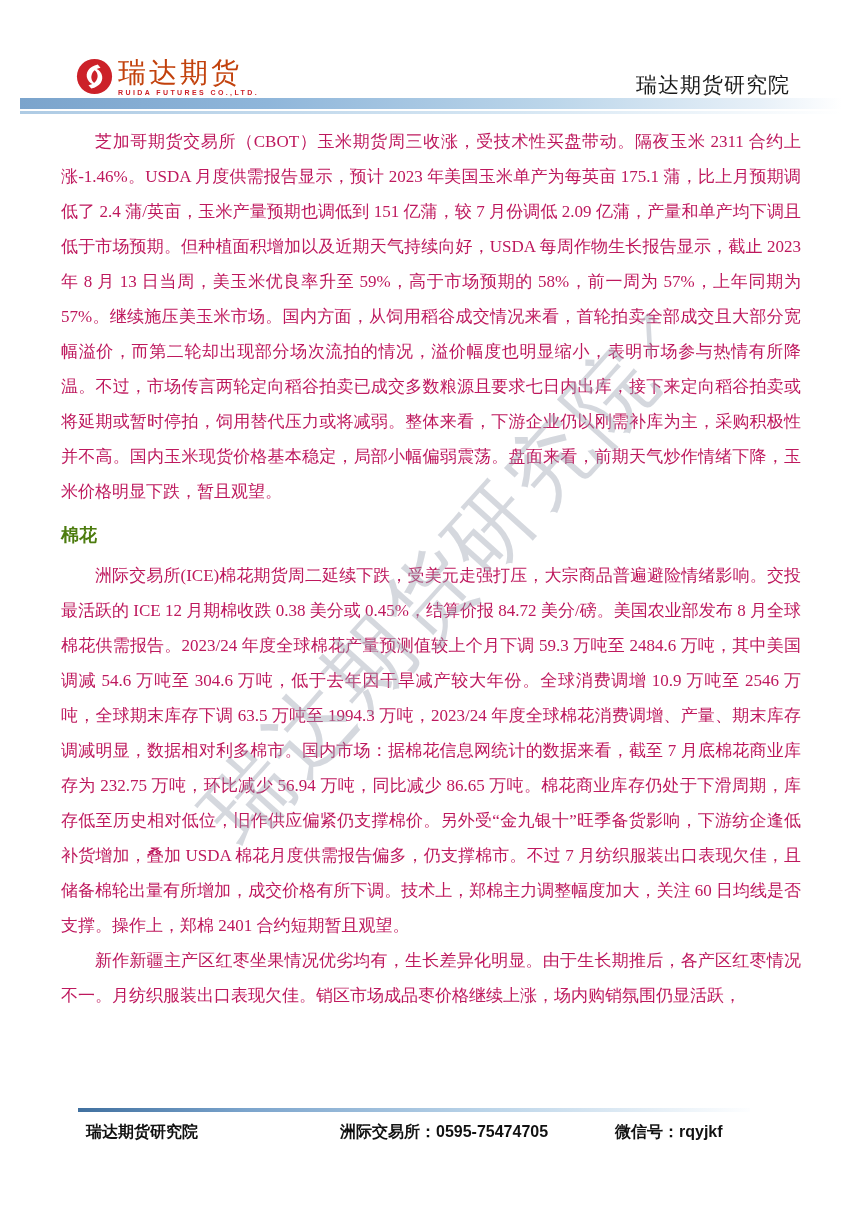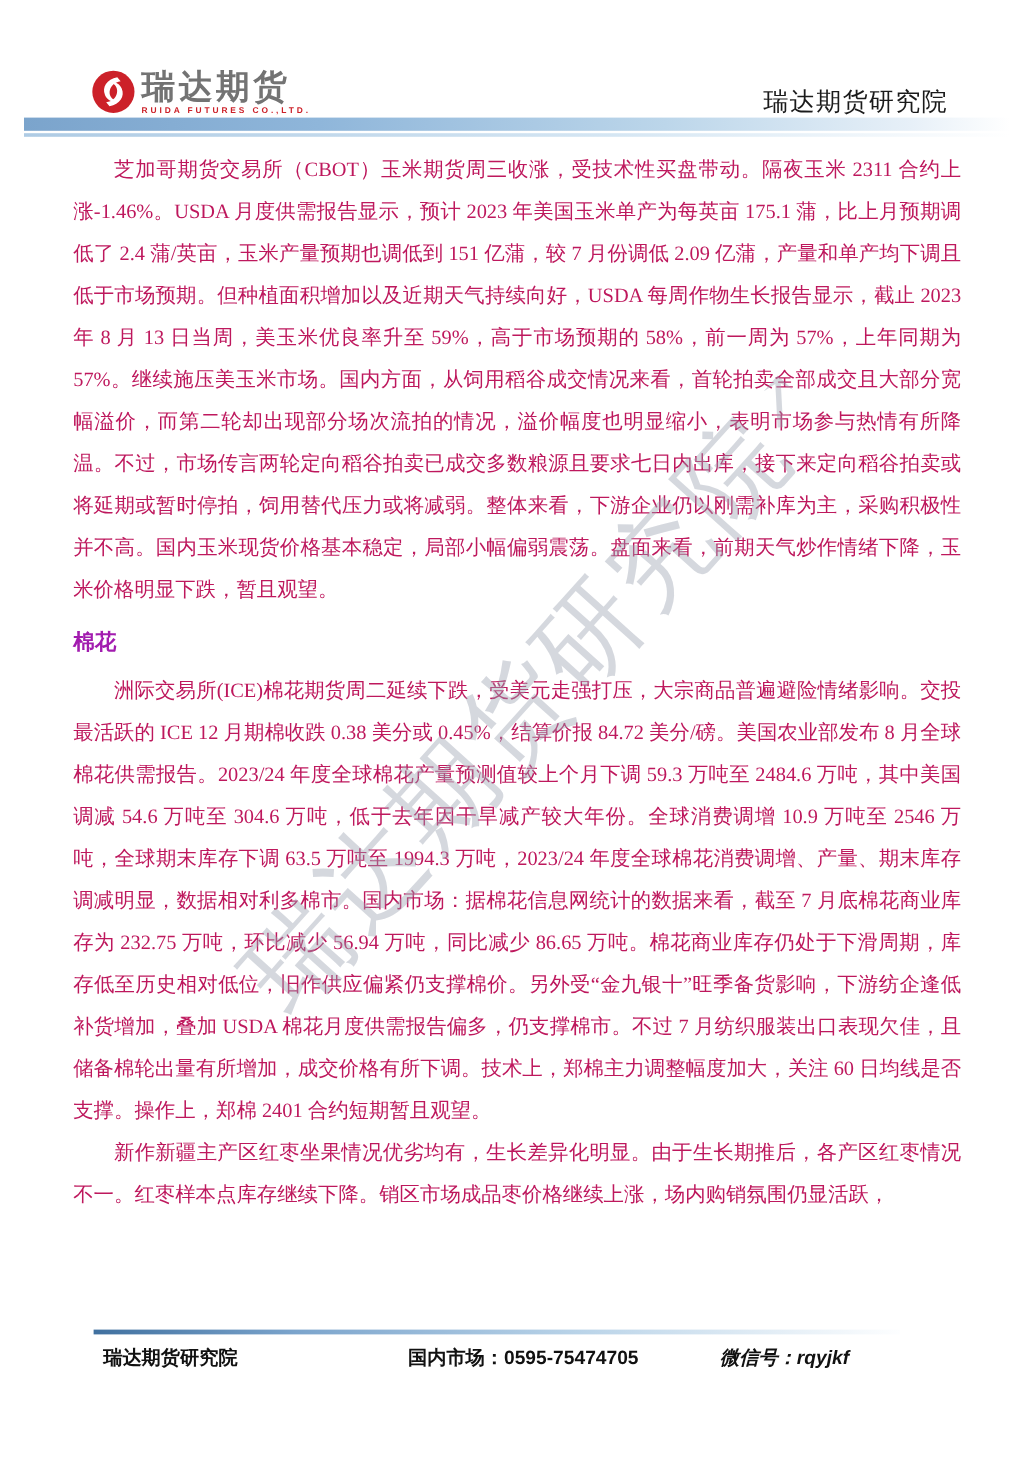--- a/index.html
+++ b/index.html
@@ -8,22 +8,22 @@
     background:#ffffff; overflow:hidden;
     font-family:"Liberation Serif","DejaVu Serif",serif; color:#1b1b1b;
   }
 
   
   .logo { position:absolute; left:76px; top:58px; display:flex; align-items:flex-start; }
   .logo-icon { width:37px; height:37px; flex:0 0 auto; }
   .logo-textblock { margin-left:5px; }
   .logo-brand {
     font-family:"Liberation Sans","DejaVu Sans",sans-serif;
-    font-weight:bold; font-size:28px; line-height:30px;
-    letter-spacing:3px; color:#737373;
+    font-weight:normal; font-size:28px; line-height:30px;
+    letter-spacing:3px; color:#c2410c;
   }
   .logo-sub {
     font-family:"Liberation Sans","DejaVu Sans",sans-serif;
     font-size:7px; letter-spacing:2.4px; margin-top:1px; font-weight:bold;
   }
   .institute-title {
     position:absolute; right:70px; top:71px;
     font-family:"Liberation Sans","DejaVu Sans",sans-serif;
     font-size:21px; color:#1a1a1a; letter-spacing:1px;
   }
@@ -37,21 +37,21 @@
   }
 
   
   main { position:absolute; left:61px; top:124px; width:740px; z-index:2; }
   p.body-para {
     margin:0; font-size:17px; line-height:35px;
     text-align:justify; text-indent:2em; color:#be185d;
   }
   h2.section-heading {
     margin:14px 0 10px 0; font-size:18px; line-height:25px;
-    font-weight:bold; color:#a21caf;
+    font-weight:bold; color:#4d7c0f;
   }
 
   
   .watermark {
     position:absolute; left:252px; top:772px; z-index:3;
     transform-origin:0 100%; transform:rotate(-48deg);
     font-size:86px; line-height:1; white-space:nowrap;
     letter-spacing:4px; color:rgba(156,163,176,0.42);
     pointer-events:none; user-select:none;
   }
@@ -62,21 +62,21 @@
     position:absolute; left:78px; top:1108px; width:672px; height:4px;
     background:linear-gradient(90deg,#40709f 0%,#7ba4cc 25%,#b9d3e8 60%,#e4eef6 85%,#fdfeff 100%);
   }
   .footer {
     position:absolute; left:0; top:1122px; width:860px; height:30px;
     font-family:"Liberation Sans","DejaVu Sans",sans-serif;
     font-size:16px; font-weight:600; color:#111111;
   }
   .footer-left   { position:absolute; left:86px;  top:0; }
   .footer-hotline{ position:absolute; left:340px; top:0; }
-  .footer-wechat { position:absolute; left:600px; top:0;font-style:italic; }
+  .footer-wechat { position:absolute; left:615px; top:0; }
 </style>
 </head>
 <body>
 
 <div class="page">
 
   <div class="logo">
     <span class="logo-icon">
       <svg viewBox="0 0 40 40" width="37" height="37" aria-hidden="true">
         <circle cx="20" cy="20" r="19" fill="#cc2129"></circle>
@@ -96,23 +96,23 @@
   <div class="top-bar-sub"></div>
 
   <div class="watermark"><span>瑞达期货研究院</span><span class="watermark-arrow">↗</span></div>
 
   <main>
     <p class="body-para">芝加哥期货交易所（CBOT）玉米期货周三收涨，受技术性买盘带动。隔夜玉米 2311 合约上涨-1.46%。USDA 月度供需报告显示，预计 2023 年美国玉米单产为每英亩 175.1 蒲，比上月预期调低了 2.4 蒲/英亩，玉米产量预期也调低到 151 亿蒲，较 7 月份调低 2.09 亿蒲，产量和单产均下调且低于市场预期。但种植面积增加以及近期天气持续向好，USDA 每周作物生长报告显示，截止 2023 年 8 月 13 日当周，美玉米优良率升至 59%，高于市场预期的 58%，前一周为 57%，上年同期为 57%。继续施压美玉米市场。国内方面，从饲用稻谷成交情况来看，首轮拍卖全部成交且大部分宽幅溢价，而第二轮却出现部分场次流拍的情况，溢价幅度也明显缩小，表明市场参与热情有所降温。不过，市场传言两轮定向稻谷拍卖已成交多数粮源且要求七日内出库，接下来定向稻谷拍卖或将延期或暂时停拍，饲用替代压力或将减弱。整体来看，下游企业仍以刚需补库为主，采购积极性并不高。国内玉米现货价格基本稳定，局部小幅偏弱震荡。盘面来看，前期天气炒作情绪下降，玉米价格明显下跌，暂且观望。</p>
 
     <h2 class="section-heading">棉花</h2>
     <p class="body-para">洲际交易所(ICE)棉花期货周二延续下跌，受美元走强打压，大宗商品普遍避险情绪影响。交投最活跃的 ICE 12 月期棉收跌 0.38 美分或 0.45%，结算价报 84.72 美分/磅。美国农业部发布 8 月全球棉花供需报告。2023/24 年度全球棉花产量预测值较上个月下调 59.3 万吨至 2484.6 万吨，其中美国调减 54.6 万吨至 304.6 万吨，低于去年因干旱减产较大年份。全球消费调增 10.9 万吨至 2546 万吨，全球期末库存下调 63.5 万吨至 1994.3 万吨，2023/24 年度全球棉花消费调增、产量、期末库存调减明显，数据相对利多棉市。国内市场：据棉花信息网统计的数据来看，截至 7 月底棉花商业库存为 232.75 万吨，环比减少 56.94 万吨，同比减少 86.65 万吨。棉花商业库存仍处于下滑周期，库存低至历史相对低位，旧作供应偏紧仍支撑棉价。另外受“金九银十”旺季备货影响，下游纺企逢低补货增加，叠加 USDA 棉花月度供需报告偏多，仍支撑棉市。不过 7 月纺织服装出口表现欠佳，且储备棉轮出量有所增加，成交价格有所下调。技术上，郑棉主力调整幅度加大，关注 60 日均线是否支撑。操作上，郑棉 2401 合约短期暂且观望。</p>
 
-    <p class="body-para">新作新疆主产区红枣坐果情况优劣均有，生长差异化明显。由于生长期推后，各产区红枣情况不一。红枣样本点库存继续下降。销区市场成品枣价格继续上涨，场内购销氛围仍显活跃，</p>
+    <p class="body-para">新作新疆主产区红枣坐果情况优劣均有，生长差异化明显。由于生长期推后，各产区红枣情况不一。月纺织服装出口表现欠佳。销区市场成品枣价格继续上涨，场内购销氛围仍显活跃，</p>
   </main>
 
   <div class="footer-divider"></div>
   <div class="footer">
     <span class="footer-left">瑞达期货研究院</span>
-    <span class="footer-hotline"><span>国内市场：</span><span>0595-75474705</span></span>
+    <span class="footer-hotline"><span>洲际交易所：</span><span>0595-75474705</span></span>
     <span class="footer-wechat"><span>微信号：</span><span>rqyjkf</span></span>
   </div>
 
 </div>
 
 </body></html>

